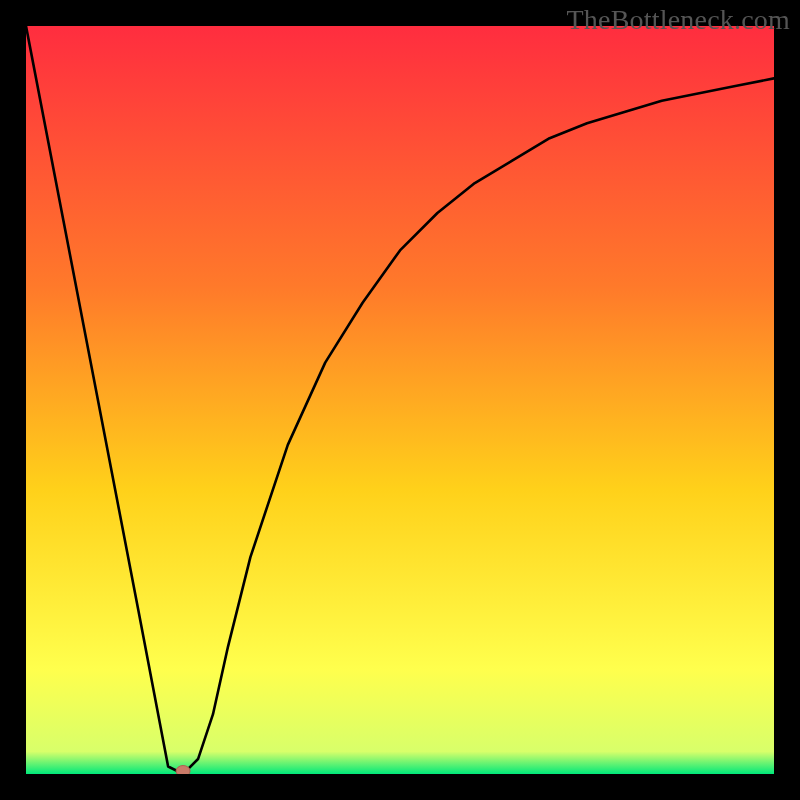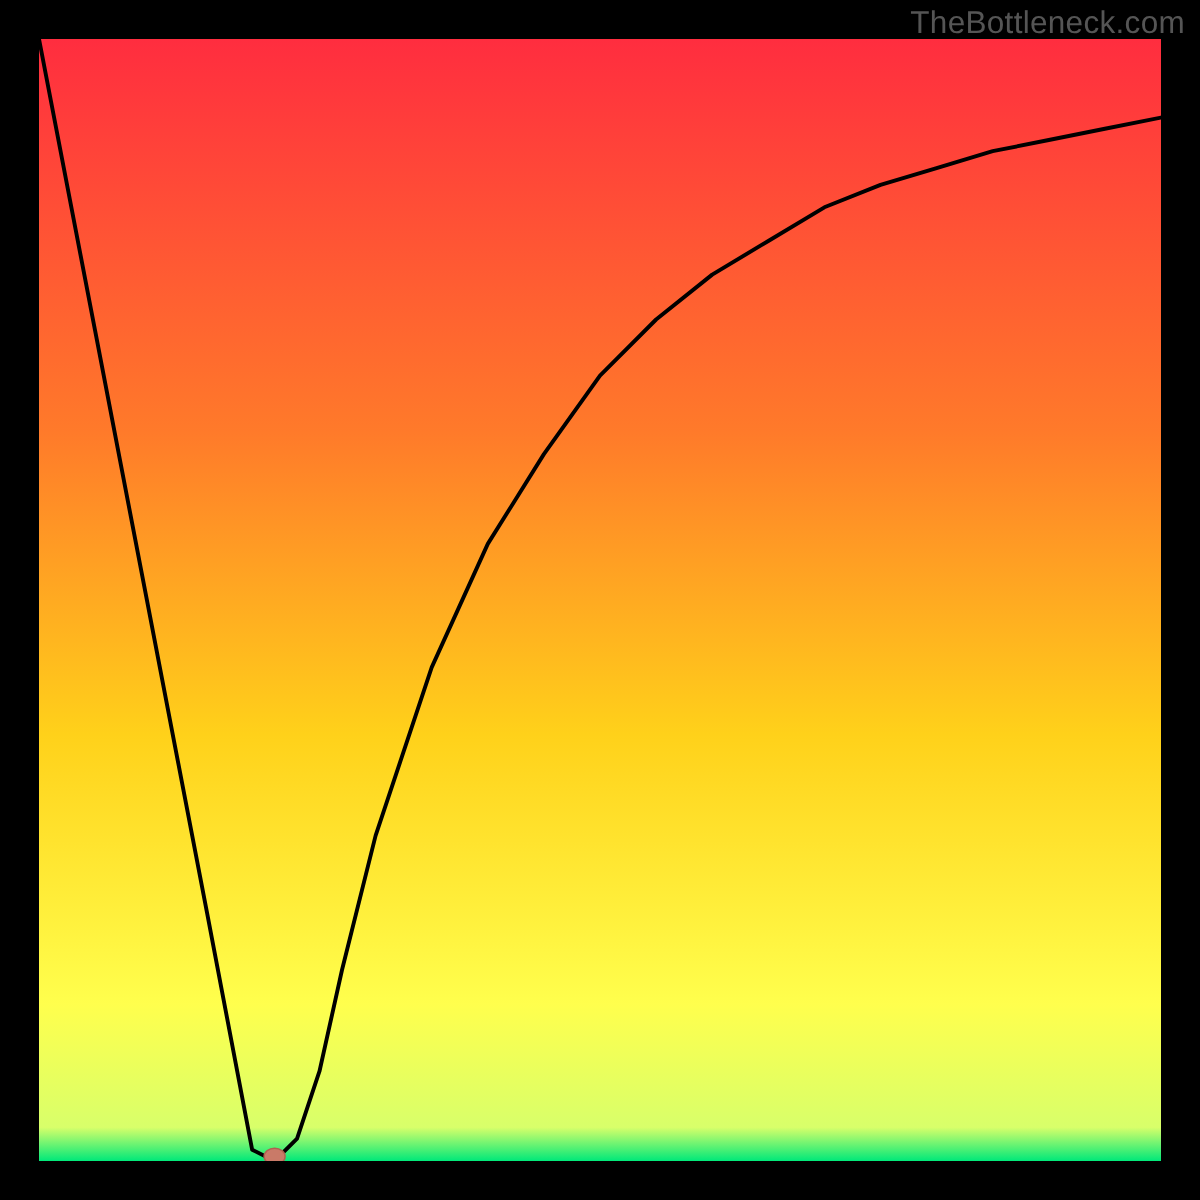--- a/index.html
+++ b/index.html
@@ -25,23 +25,24 @@
     top: 0;
     width: 748px;
     height: 748px;
     display: block;
   }
   .watermark {
     position: absolute;
     top: 4px;
     right: 10px;
     color: #555;
-    font-size: 21px;
+    font-size: 28px;
     font-weight: 400;
     letter-spacing: 0.2px;
+    font-family: Liberation Serif, serif;
   }
 </style>
 </head>
 <body>
 
 <div class="frame">
   <svg class="plot" viewBox="0 0 748 748" preserveAspectRatio="none">
     <defs>
       <linearGradient id="bg-grad" x1="0" y1="0" x2="0" y2="1">
         <stop id="g0" offset="0%" stop-color="#ff2d3f"></stop>

